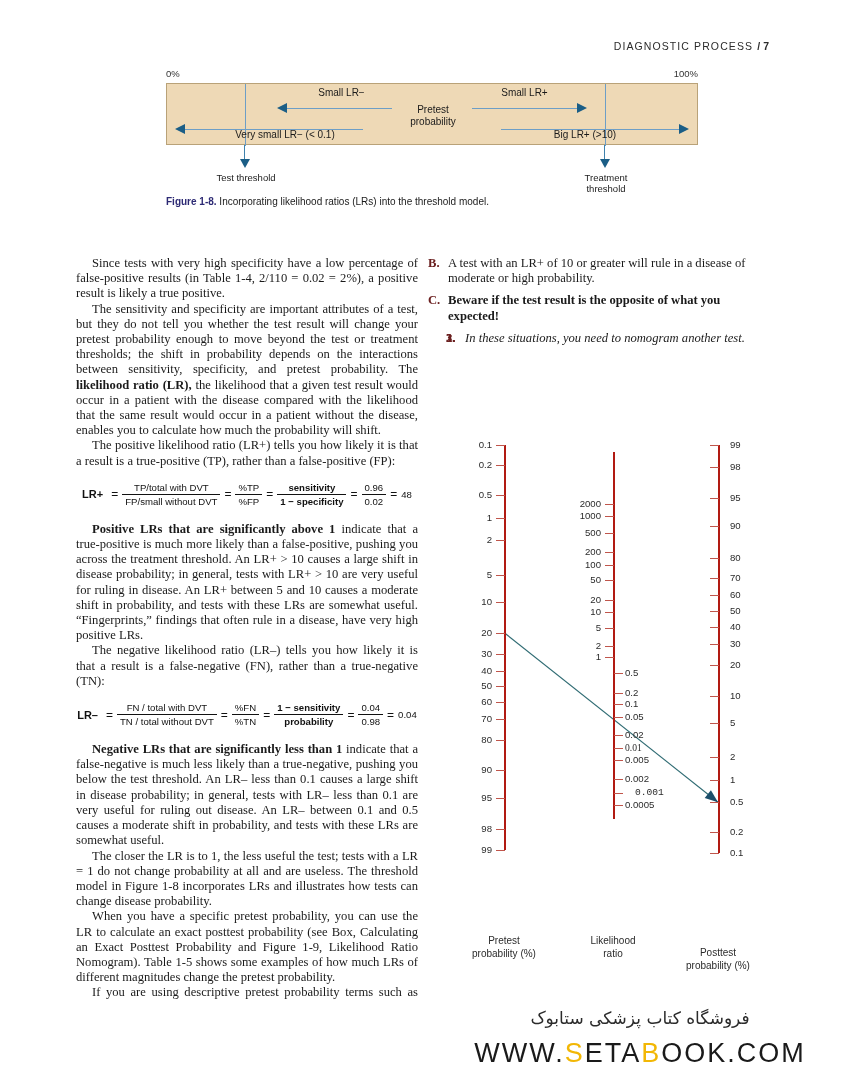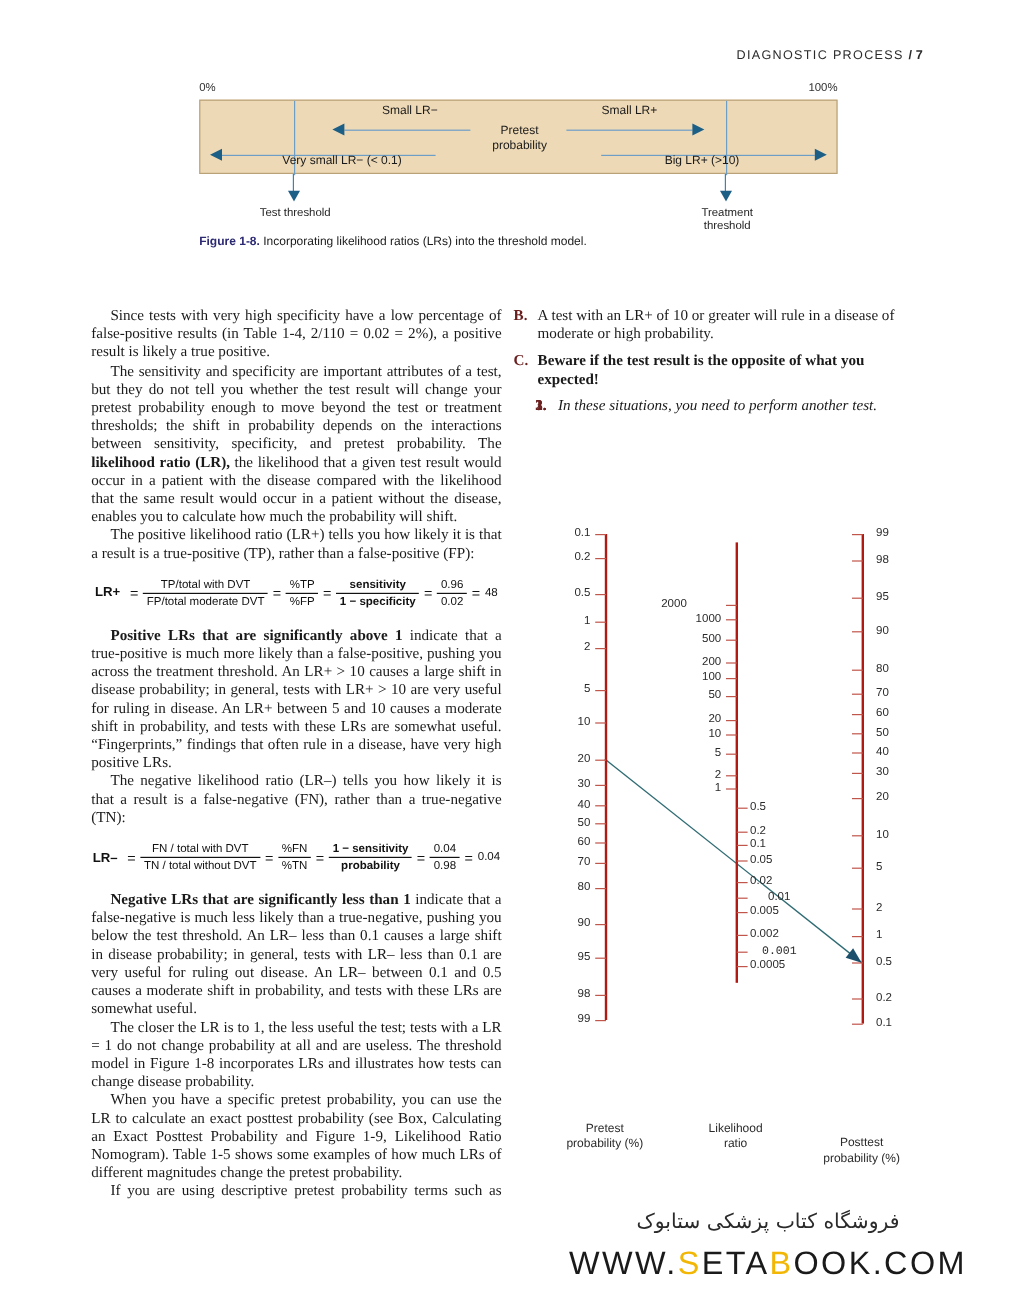--- a/index.html
+++ b/index.html
@@ -197,21 +197,21 @@
   <div class="col left">
     <p>Since tests with very high specificity have a low percentage of false-positive results (in Table 1-4, 2/110 = 0.02 = 2%), a positive result is likely a true positive.</p>
     <p><span>The sensitivity and specificity are important attributes of a test, but they do not tell you whether the test result will change your pretest probability enough to move beyond the test or treatment thresholds; the shift in probability depends on the interactions between sensitivity, specificity, and pretest probability. The </span><b>likelihood ratio (LR),</b><span> the likelihood that a given test result would occur in a patient with the disease compared with the likelihood that the same result would occur in a patient without the disease, enables you to calculate how much the probability will shift.</span></p>
     <p>The positive likelihood ratio (LR+) tells you how likely it is that a result is a true-positive (TP), rather than a false-positive (FP):</p>
 
     <div class="eq">
       <span class="lhs">LR+</span>
       <span class="op">=</span>
       <span class="frac">
         <span class="num">TP/total with DVT</span>
-        <span class="den">FP/total moderate DVT</span>
+        <span class="den">FP/small without DVT</span>
       </span>
       <span class="op">=</span>
       <span class="frac">
         <span class="num">%TP</span>
         <span class="den">%FP</span>
       </span>
       <span class="op">=</span>
       <span class="frac">
         <span class="num bold-in">sensitivity</span>
         <span class="den bold-in">1 − specificity</span>
@@ -272,21 +272,21 @@
       </div>
       <div class="sub">
         <div class="item">
           <span class="mark">1.</span>
         </div>
         <div class="item">
           <span class="mark">2.</span>
         </div>
         <div class="item ital">
           <span class="mark">3.</span>
-          <span>In these situations, you need to perform another test.</span>
+          <span>In these situations, you need to nomogram another test.</span>
         </div>
       </div>
     </div>
   </div>
 
   <div class="fig19">
     <div class="nomo" id="nomo">
       <svg width="390" height="500" style="position:absolute;left:0;top:0;">
         <line id="nomoline" x1="76" y1="202.53" x2="290" y2="372.2" stroke="#2f6b73" stroke-width="1.1"></line>
         <polygon id="nomohead" points="290,372.2 276.70691056185433,368.04142173459957 282.91964069798496,360.2054799114609" fill="#1b4f6b"></polygon>
@@ -323,21 +323,21 @@
         <div class="tick" style="top: 340.24px; left: 68px;"></div>
         <div class="tlabel" style="top: 335.24px; left: 14px; width: 50px; text-align: right;">90</div>
         <div class="tick" style="top: 367.5px; left: 68px;"></div>
         <div class="tlabel" style="top: 362.5px; left: 14px; width: 50px; text-align: right;">95</div>
         <div class="tick" style="top: 399.46px; left: 68px;"></div>
         <div class="tlabel" style="top: 394.46px; left: 14px; width: 50px; text-align: right;">98</div>
         <div class="tick" style="top: 420.14px; left: 68px;"></div>
         <div class="tlabel" style="top: 415.14px; left: 14px; width: 50px; text-align: right;">99</div>
         <div class="axis" style="left: 185px; top: 22.05px; height: 366.6px; background: rgb(177, 26, 18);"></div>
         <div class="tick" style="top: 73.75px; left: 177px;"></div>
-        <div class="tlabel" style="top: 68.75px; left: 123px; width: 50px; text-align: left;">2000</div>
+        <div class="tlabel" style="top: 68.75px; left: 123px; width: 50px; text-align: right;">2000</div>
         <div class="tick" style="top: 86.44px; left: 177px;"></div>
         <div class="tlabel" style="top: 81.44px; left: 123px; width: 50px; text-align: right;">1000</div>
         <div class="tick" style="top: 103.36px; left: 177px;"></div>
         <div class="tlabel" style="top: 98.36px; left: 123px; width: 50px; text-align: right;">500</div>
         <div class="tick" style="top: 122.16px; left: 177px;"></div>
         <div class="tlabel" style="top: 117.16px; left: 123px; width: 50px; text-align: right;">200</div>
         <div class="tick" style="top: 135.32px; left: 177px;"></div>
         <div class="tlabel" style="top: 130.32px; left: 123px; width: 50px; text-align: right;">100</div>
         <div class="tick" style="top: 150.36px; left: 177px;"></div>
         <div class="tlabel" style="top: 145.36px; left: 123px; width: 50px; text-align: right;">50</div>
@@ -355,21 +355,21 @@
         <div class="tlabel" style="top: 238.42px; left: 197px;">0.5</div>
         <div class="tick" style="top: 263.16px; left: 186px;"></div>
         <div class="tlabel" style="top: 258.16px; left: 197px;">0.2</div>
         <div class="tick" style="top: 274.44px; left: 186px;"></div>
         <div class="tlabel" style="top: 269.44px; left: 197px;">0.1</div>
         <div class="tick" style="top: 286.66px; left: 186px;"></div>
         <div class="tlabel" style="top: 281.66px; left: 197px;">0.05</div>
         <div class="tick" style="top: 304.52px; left: 186px;"></div>
         <div class="tlabel" style="top: 299.52px; left: 197px;">0.02</div>
         <div class="tick" style="top: 318.15px; left: 186px;"></div>
-        <div class="tlabel" style="top: 313.15px; left: 212px;">0.01</div>
+        <div class="tlabel" style="top: 313.15px; left: 197px; font-family: Liberation Serif, serif;">0.01</div>
         <div class="tick" style="top: 329.9px; left: 186px;"></div>
         <div class="tlabel" style="top: 324.9px; left: 197px;">0.005</div>
         <div class="tick" style="top: 348.7px; left: 186px;"></div>
         <div class="tlabel" style="top: 343.7px; left: 197px;">0.002</div>
         <div class="tick" style="top: 362.8px; left: 186px;"></div>
         <div class="tlabel" style="top: 357.8px; left: 207px; font-family: Liberation Mono, monospace;">0.001</div>
         <div class="tick" style="top: 374.55px; left: 186px;"></div>
         <div class="tlabel" style="top: 369.55px; left: 197px;">0.0005</div>
         <div class="axis" style="left: 290px; top: 15px; height: 407.96px; background: rgb(177, 26, 18);"></div>
         <div class="tick" style="top: 15px; left: 282px;"></div>

